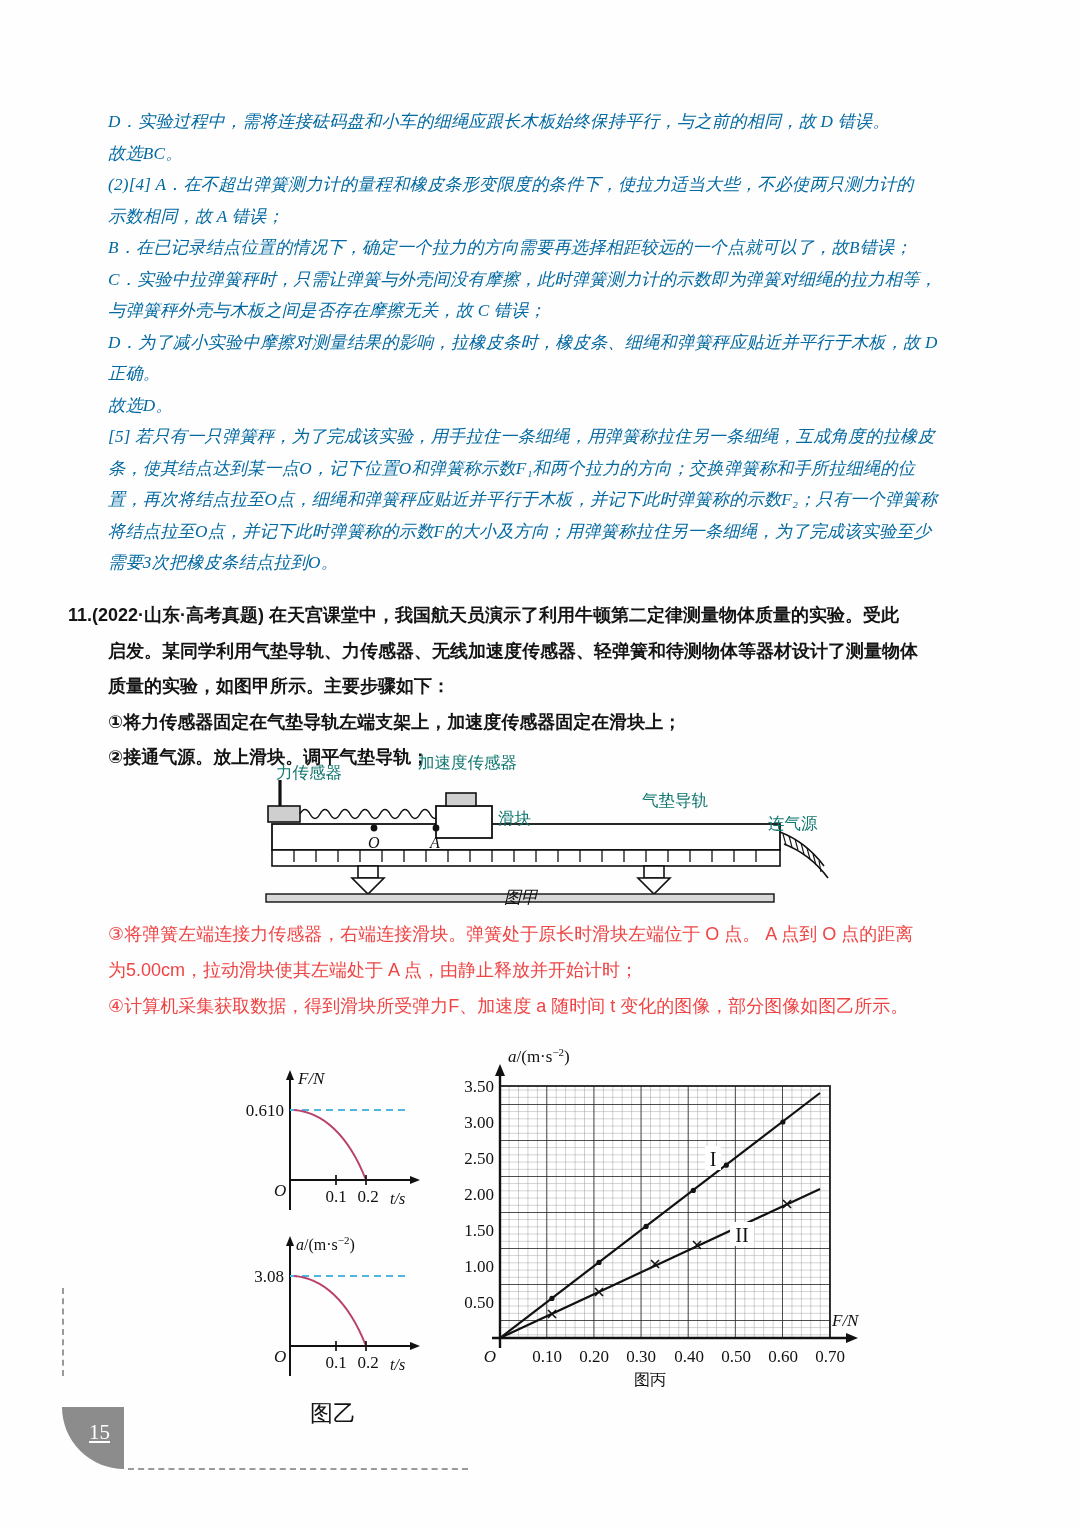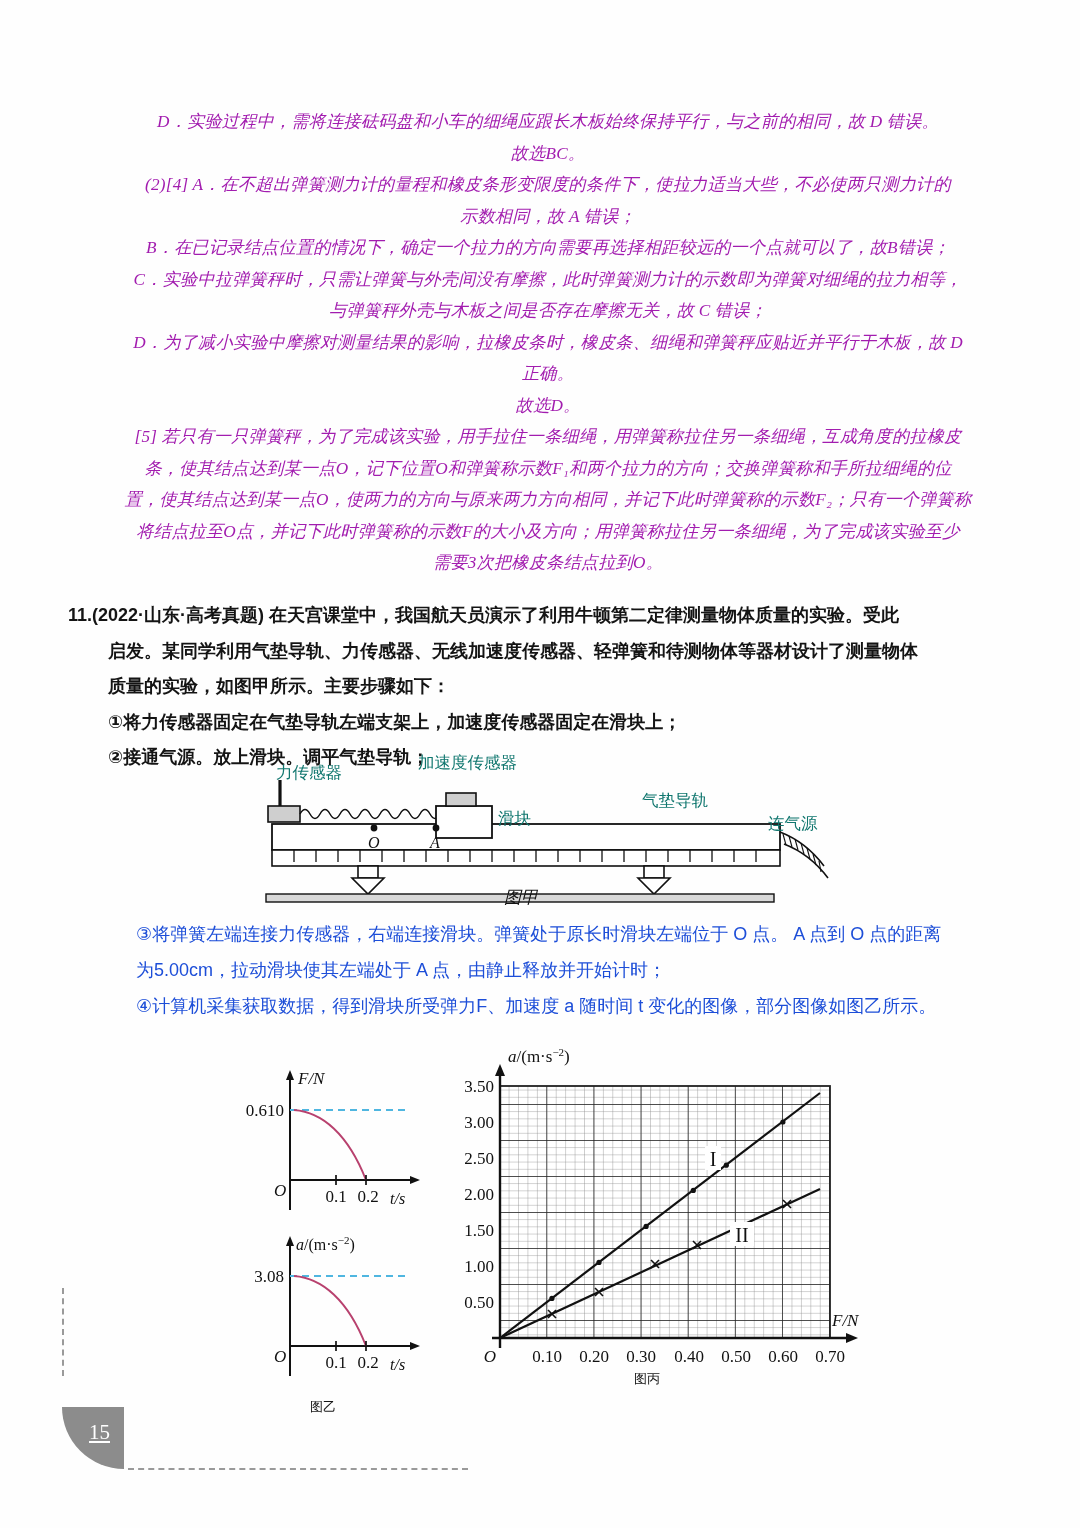--- a/index.html
+++ b/index.html
@@ -3,31 +3,31 @@
 <meta charset="utf-8">
 <style>
   html,body{margin:0;padding:0;background:#fff;}
   body{width:1080px;height:1528px;position:relative;overflow:hidden;
        font-family:"Liberation Serif","DejaVu Serif",serif;color:#111;}
 
   .page{position:absolute;inset:0;background:#fefefe;}
 
   
   .blue-block{position:absolute;left:108px;top:106px;width:880px;}
-  .blue-line{color:#a21caf;font-family:"Liberation Serif","DejaVu Serif",serif;
+  .blue-line{color:#0369a1;font-family:"Liberation Serif","DejaVu Serif",serif;
              font-size:17.2px;line-height:31.5px;letter-spacing:.2px;
-             white-space:nowrap;font-style:italic;text-align:center;}
+             white-space:nowrap;font-style:italic;}
   .q-body{position:absolute;left:108px;top:598px;width:898px;
           font-size:18px;line-height:35.5px;color:#141414;
           font-family:"Liberation Sans","DejaVu Sans",sans-serif;font-weight:bold;}
   .q-body .ln{white-space:nowrap;}
 
   .q-after{position:absolute;left:108px;top:916px;width:900px;
-           font-size:18px;line-height:36px;color:#1d4ed8;
-           font-family:"Liberation Sans","DejaVu Sans",sans-serif;margin-left:28px;}
+           font-size:18px;line-height:36px;color:#ef4444;
+           font-family:"Liberation Sans","DejaVu Sans",sans-serif;}
 
   
   .fig-jia{position:absolute;left:250px;top:762px;width:620px;height:150px;}
   .fig-cap{position:absolute;font-size:17px;color:#141414;
            font-family:"Liberation Sans","DejaVu Sans",sans-serif;}
 
   .lbl{position:absolute;font-size:16.5px;color:#0f766e;
        font-family:"Liberation Sans","DejaVu Sans",sans-serif;white-space:nowrap;}
   .lbl-it{position:absolute;font-size:16px;font-style:italic;color:#111;
           font-family:"Liberation Serif","DejaVu Serif",serif;}
@@ -60,21 +60,21 @@
     <div class="blue-line">(2)[4] A．在不超出弹簧测力计的量程和橡皮条形变限度的条件下，使拉力适当大些，不必使两只测力计的</div>
     <div class="blue-line">示数相同，故 A 错误；</div>
     <div class="blue-line">B．在已记录结点位置的情况下，确定一个拉力的方向需要再选择相距较远的一个点就可以了，故B错误；</div>
     <div class="blue-line">C．实验中拉弹簧秤时，只需让弹簧与外壳间没有摩擦，此时弹簧测力计的示数即为弹簧对细绳的拉力相等，</div>
     <div class="blue-line">与弹簧秤外壳与木板之间是否存在摩擦无关，故 C 错误；</div>
     <div class="blue-line">D．为了减小实验中摩擦对测量结果的影响，拉橡皮条时，橡皮条、细绳和弹簧秤应贴近并平行于木板，故 D</div>
     <div class="blue-line">正确。</div>
     <div class="blue-line">故选D。</div>
     <div class="blue-line">[5] 若只有一只弹簧秤，为了完成该实验，用手拉住一条细绳，用弹簧称拉住另一条细绳，互成角度的拉橡皮</div>
     <div class="blue-line">条，使其结点达到某一点O，记下位置O和弹簧称示数F₁和两个拉力的方向；交换弹簧称和手所拉细绳的位</div>
-    <div class="blue-line">置，使其结点达到某一点O，使两力的方向与原来两力方向相同，并记下此时弹簧称的示数F₂；只有一个弹簧称</div>
+    <div class="blue-line">置，再次将结点拉至O点，细绳和弹簧秤应贴近并平行于木板，并记下此时弹簧称的示数F₂；只有一个弹簧称</div>
     <div class="blue-line">将结点拉至O点，并记下此时弹簧称的示数F的大小及方向；用弹簧称拉住另一条细绳，为了完成该实验至少</div>
     <div class="blue-line">需要3次把橡皮条结点拉到O。</div>
   </div>
 
   <div class="q-body" style="left:68px;width:940px;">
     <div class="ln">11.(2022·山东·高考真题) 在天宫课堂中，我国航天员演示了利用牛顿第二定律测量物体质量的实验。受此</div>
     <div class="ln" style="padding-left:40px;">启发。某同学利用气垫导轨、力传感器、无线加速度传感器、轻弹簧和待测物体等器材设计了测量物体</div>
     <div class="ln" style="padding-left:40px;">质量的实验，如图甲所示。主要步骤如下：</div>
     <div class="ln" style="padding-left:40px;">①将力传感器固定在气垫导轨左端支架上，加速度传感器固定在滑块上；</div>
     <div class="ln" style="padding-left:40px;">②接通气源。放上滑块。调平气垫导轨；</div>
@@ -202,21 +202,21 @@
       <text x="46" y="58" text-anchor="end" font-size="17" font-family="Liberation Serif, serif" fill="#111">3.08</text>
       <text x="36" y="138" font-size="17" font-style="italic" font-family="Liberation Serif, serif" fill="#111">O</text>
       <text x="98" y="144" text-anchor="middle" font-size="17" font-family="Liberation Serif, serif" fill="#111">0.1</text>
       <text x="130" y="144" text-anchor="middle" font-size="17" font-family="Liberation Serif, serif" fill="#111">0.2</text>
       <text x="152" y="146" font-size="16" font-style="italic" font-family="Liberation Serif, serif" fill="#111">t/s</text>
       <text x="58" y="26" font-size="16" font-family="Liberation Serif, serif" fill="#111">
         <tspan font-style="italic">a</tspan>/(m·s<tspan baseline-shift="super" font-size="11">−2</tspan>)
       </text>
     </svg>
 
-    <div class="fig-cap" style="left:72px;top:336px;font-size:13px;">图乙</div>
+    <div class="fig-cap" style="left:72px;top:336px;font-size:23px;">图乙</div>
   </div>
 
   <div class="fig-bing">
     <svg width="420" height="360" viewBox="0 0 420 360">
       <defs>
 
         <pattern id="minorGrid" width="9.43" height="7.2" patternUnits="userSpaceOnUse">
           <path d="M 9.43 0 L 0 0 0 7.2" fill="none" stroke="#8f8f8f" stroke-width="0.8"></path>
         </pattern>
 
@@ -282,21 +282,21 @@
       <text x="284" y="330" text-anchor="middle" font-size="17" font-family="Liberation Serif, serif" fill="#111">0.50</text>
       <text x="331" y="330" text-anchor="middle" font-size="17" font-family="Liberation Serif, serif" fill="#111">0.60</text>
       <text x="378" y="330" text-anchor="middle" font-size="17" font-family="Liberation Serif, serif" fill="#111">0.70</text>
 
       <text x="56" y="30" font-size="17" font-family="Liberation Serif, serif" fill="#111">
         <tspan font-style="italic">a</tspan>/(m·s<tspan baseline-shift="super" font-size="11">−2</tspan>)
       </text>
       <text x="380" y="294" font-size="17" font-style="italic" font-family="Liberation Serif, serif" fill="#111">F/N</text>
     </svg>
 
-    <div class="fig-cap" style="left:182px;top:338px;font-size:13px;">图丙</div>
+    <div class="fig-cap" style="left:182px;top:338px;font-size:16px;">图丙</div>
   </div>
 
   <div class="foot-dash-v"></div>
   <div class="pagenum-shape"></div>
   <div class="pagenum">15</div>
   <div class="foot-dash-h"></div>
 
 </div>
 
 </body></html>

